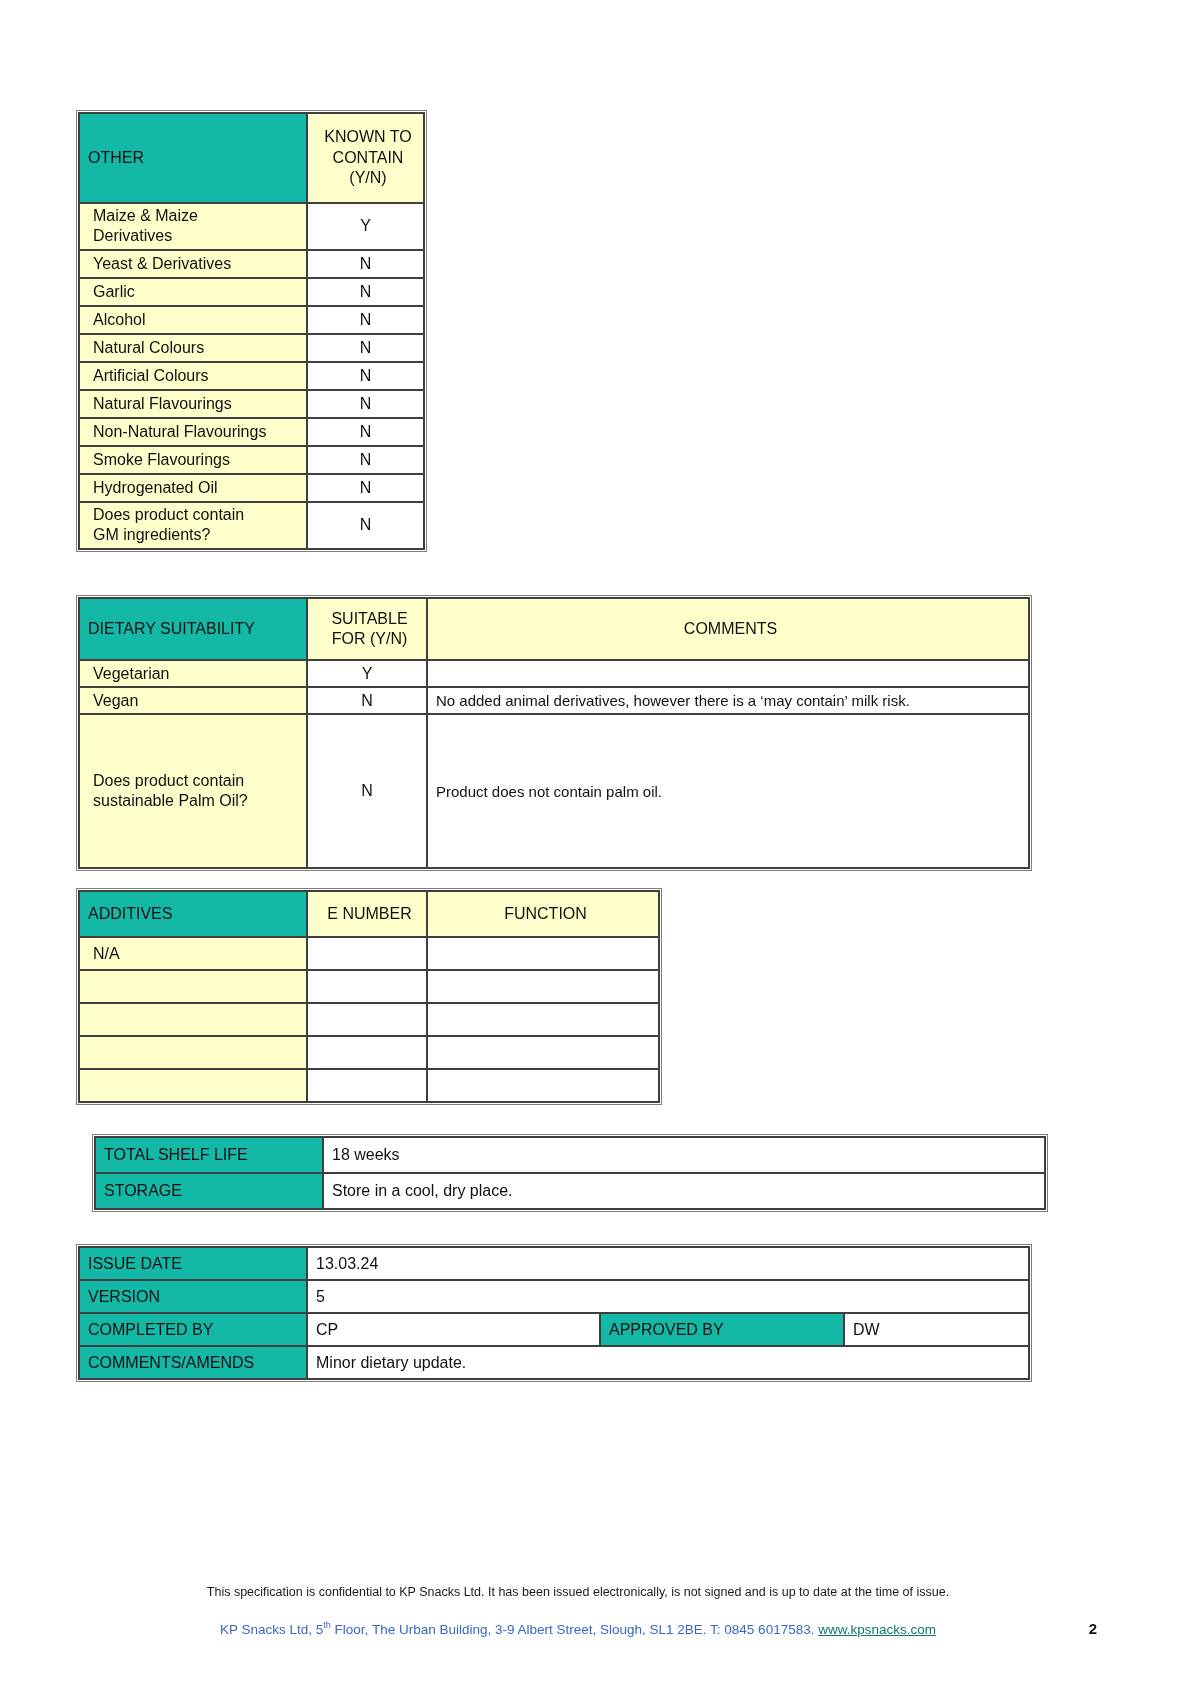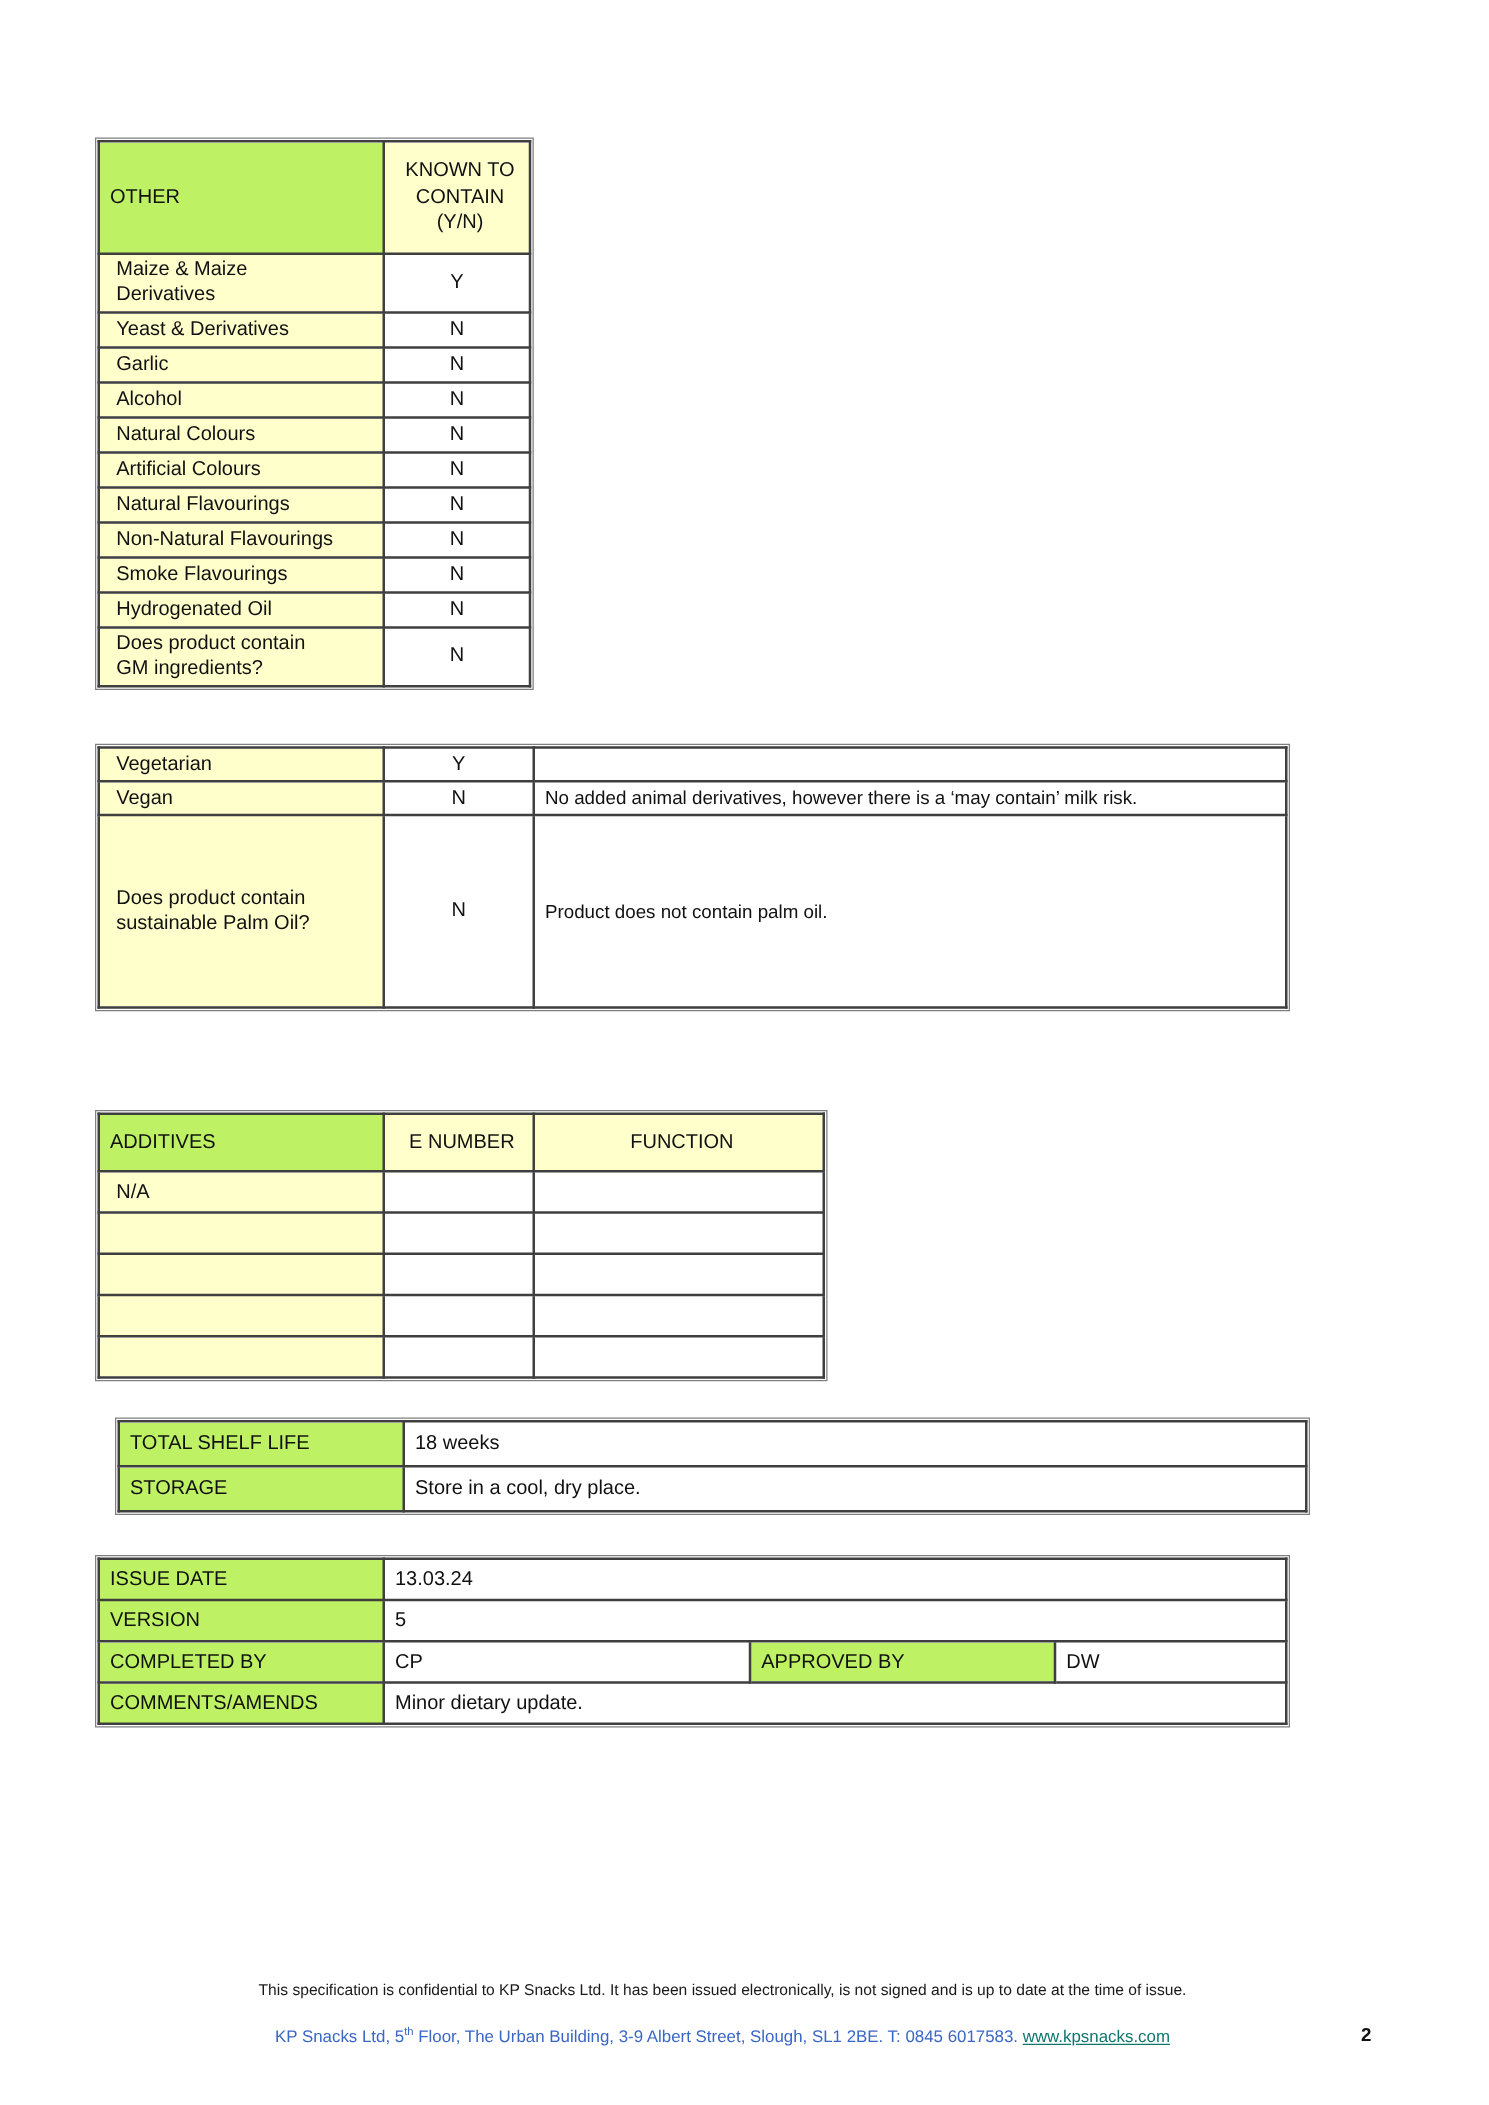--- a/index.html
+++ b/index.html
@@ -6,21 +6,21 @@
   .page{
     position:relative;width:1191px;height:1684px;background:#ffffff;
     font-family:"Liberation Sans",sans-serif;color:#111111;overflow:hidden;
   }
   .twrap{position:absolute;border:1px solid #7f7f7f;padding:1px;background:#ffffff;}
   table{border-collapse:collapse;table-layout:fixed;}
   td,th{
     border:2px solid #3f3f3f;padding:2px 8px;font-size:16px;font-weight:normal;
     vertical-align:middle;text-align:left;overflow:hidden;
   }
-  .blue{background:#bef264;}
+  .blue{background:#14b8a6;}
   .yel{background:#ffffcc;padding-left:13px;}
   .ctr{text-align:center;}
   .preline{white-space:pre-line;line-height:1.28;}
   .cmt{font-size:15px;}
   
   .t1 tr{height:28px}.t1 .hr{height:90px}.t1 .tall{height:44px}
   .t2 tr{height:27px}.t2 .hr{height:62px}.t2 .palm{height:154px}
   .t3 tr{height:33px}.t3 .hr{height:46px}
   .t4 tr{height:36px}
   .t5 tr{height:33px}
@@ -106,20 +106,26 @@
   </div>
 
   <div class="twrap w2">
     <table class="t2">
       <colgroup>
           <col style="width:228px">
           <col style="width:120px">
           <col style="width:602px">
         </colgroup>
       <tbody>
+          <tr class="hr">
+        <th class="blue">DIETARY SUITABILITY</th>
+        <th class="yel ctr preline">SUITABLE
+FOR (Y/N)</th>
+        <th class="yel ctr">COMMENTS</th>
+      </tr>
       <tr>
         <td class="yel">Vegetarian</td>
         <td class="ctr">Y</td>
         <td class="cmt"></td>
       </tr>
       <tr>
         <td class="yel">Vegan</td>
         <td class="ctr">N</td>
         <td class="cmt">No added animal derivatives, however there is a ‘may contain’ milk risk.</td>
       </tr>

